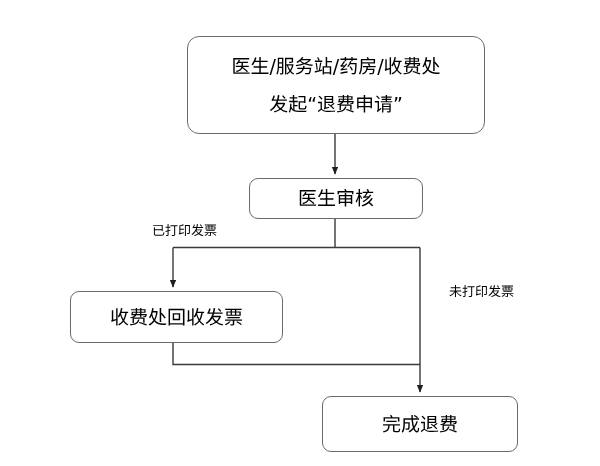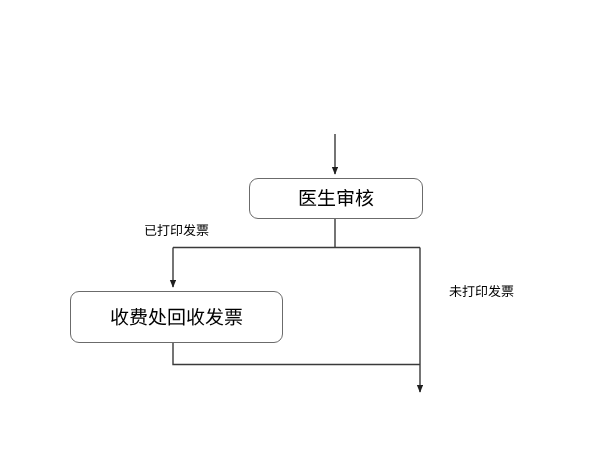--- a/index.html
+++ b/index.html
@@ -73,21 +73,21 @@
   
   .edge-label {
     position: absolute;
     font-size: 13px;
     color: #000000;
     white-space: nowrap;
     z-index: 3;
     background: transparent;
   }
   #label-printed {
-    left: 144px;
+    left: 152px;
     top: 220px;
   }
   #label-not-printed {
     left: 437px;
     top: 281px;
     margin-left: 12px;
   }
 </style>
 </head>
 <body>
@@ -107,27 +107,34 @@
 
     <path d="M173,247.5 L420,247.5" fill="none" stroke="#3a3a3a" stroke-width="1.4"></path>
 
     <path d="M173,247.5 L173,287" fill="none" stroke="#3a3a3a" stroke-width="1.4" marker-end="url(#arrowhead)"></path>
 
     <path d="M420,247.5 L420,392" fill="none" stroke="#3a3a3a" stroke-width="1.4" marker-end="url(#arrowhead)"></path>
 
     <path d="M173,343 L173,364.5 L420,364.5" fill="none" stroke="#3a3a3a" stroke-width="1.4"></path>
   </svg>
 
+  <div class="node" id="node-initiate">
+    <span class="node-line">医生/服务站/药房/收费处</span>
+    <span class="node-line">发起“退费申请”</span>
+  </div>
 
   <div class="node" id="node-review">
     <span class="node-line">医生审核</span>
   </div>
 
   <div class="node" id="node-recycle">
     <span class="node-line">收费处回收发票</span>
   </div>
 
+  <div class="node" id="node-complete">
+    <span class="node-line">完成退费</span>
+  </div>
 
   <span class="edge-label" id="label-printed">已打印发票</span>
 
   <span class="edge-label" id="label-not-printed">未打印发票</span>
 
 </div>
 
 </body></html>

